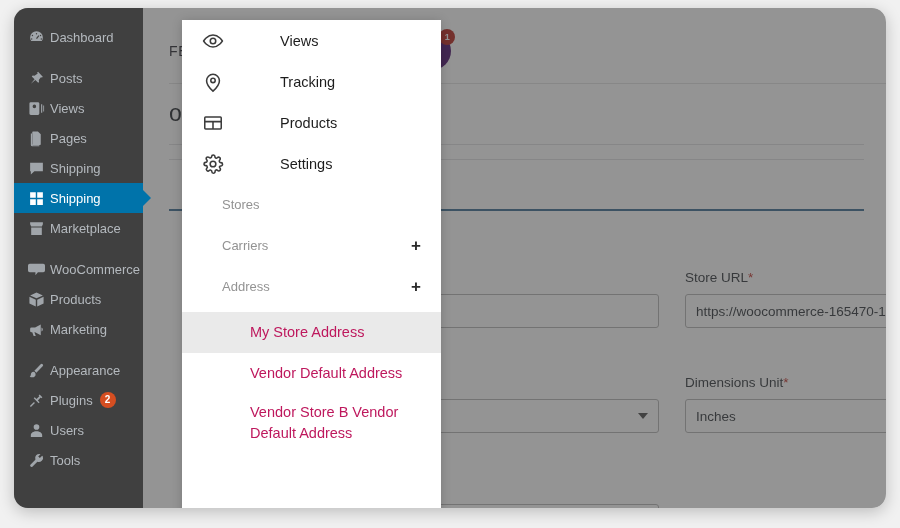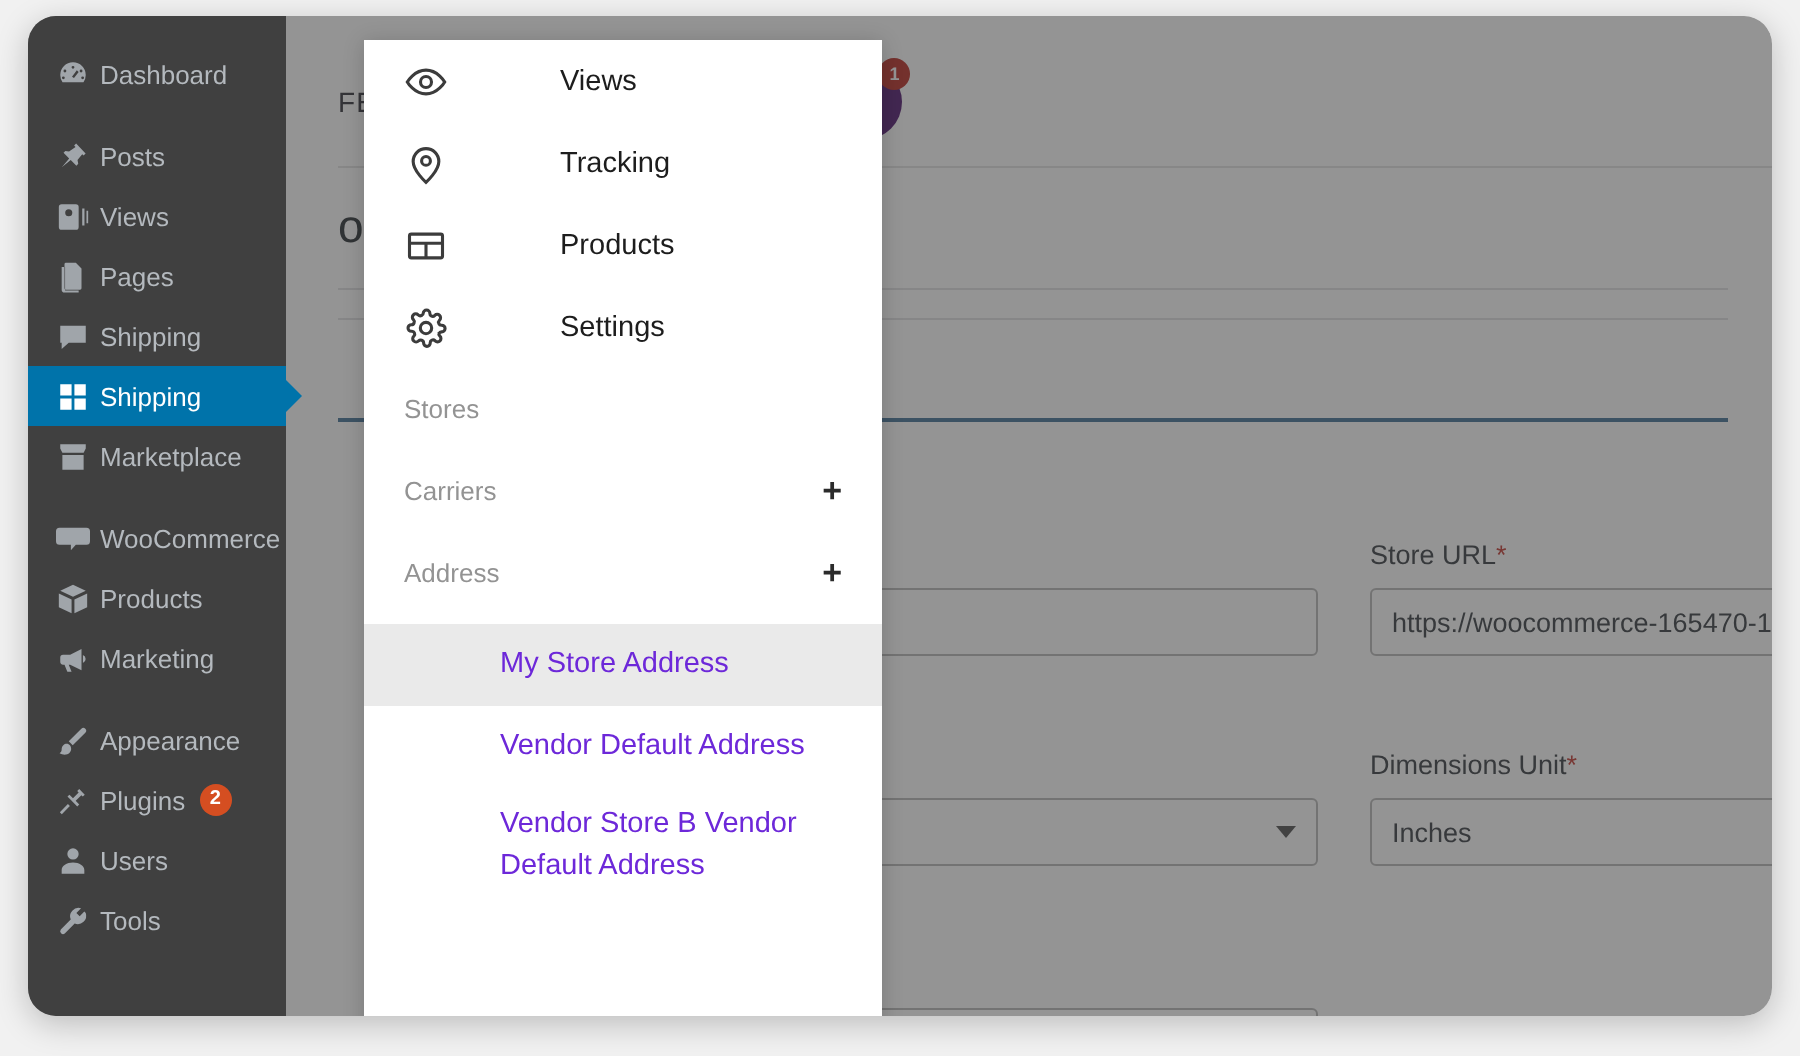--- a/index.html
+++ b/index.html
@@ -273,35 +273,36 @@
   .fly-section {
     display: flex;
     align-items: center;
     height: 41px;
     padding: 0 18px 0 20px;
     justify-content: space-between;
   }
   .fly-section .slbl {
     font-size: 13px;
     color: #939393;
+    margin-left: 20px;
   }
   .fly-plus {
     font-size: 17px;
     color: #2b2b2b;
     font-weight: 700;
     line-height: 1;
     padding-right: 2px;
   }
   .fly-sub {
     display: flex;
     align-items: center;
     min-height: 41px;
     padding: 8px 14px 8px 68px;
     font-size: 14.5px;
-    color: #6d28d9;
+    color: #be185d;
     line-height: 21px;
   }
   .fly-sub.sel { background: #eaeaea; }
   .fly-gap-sm { height: 5px; }
 </style>
 </head>
 <body>
 
 <div id="app">
   <div class="window-card">

